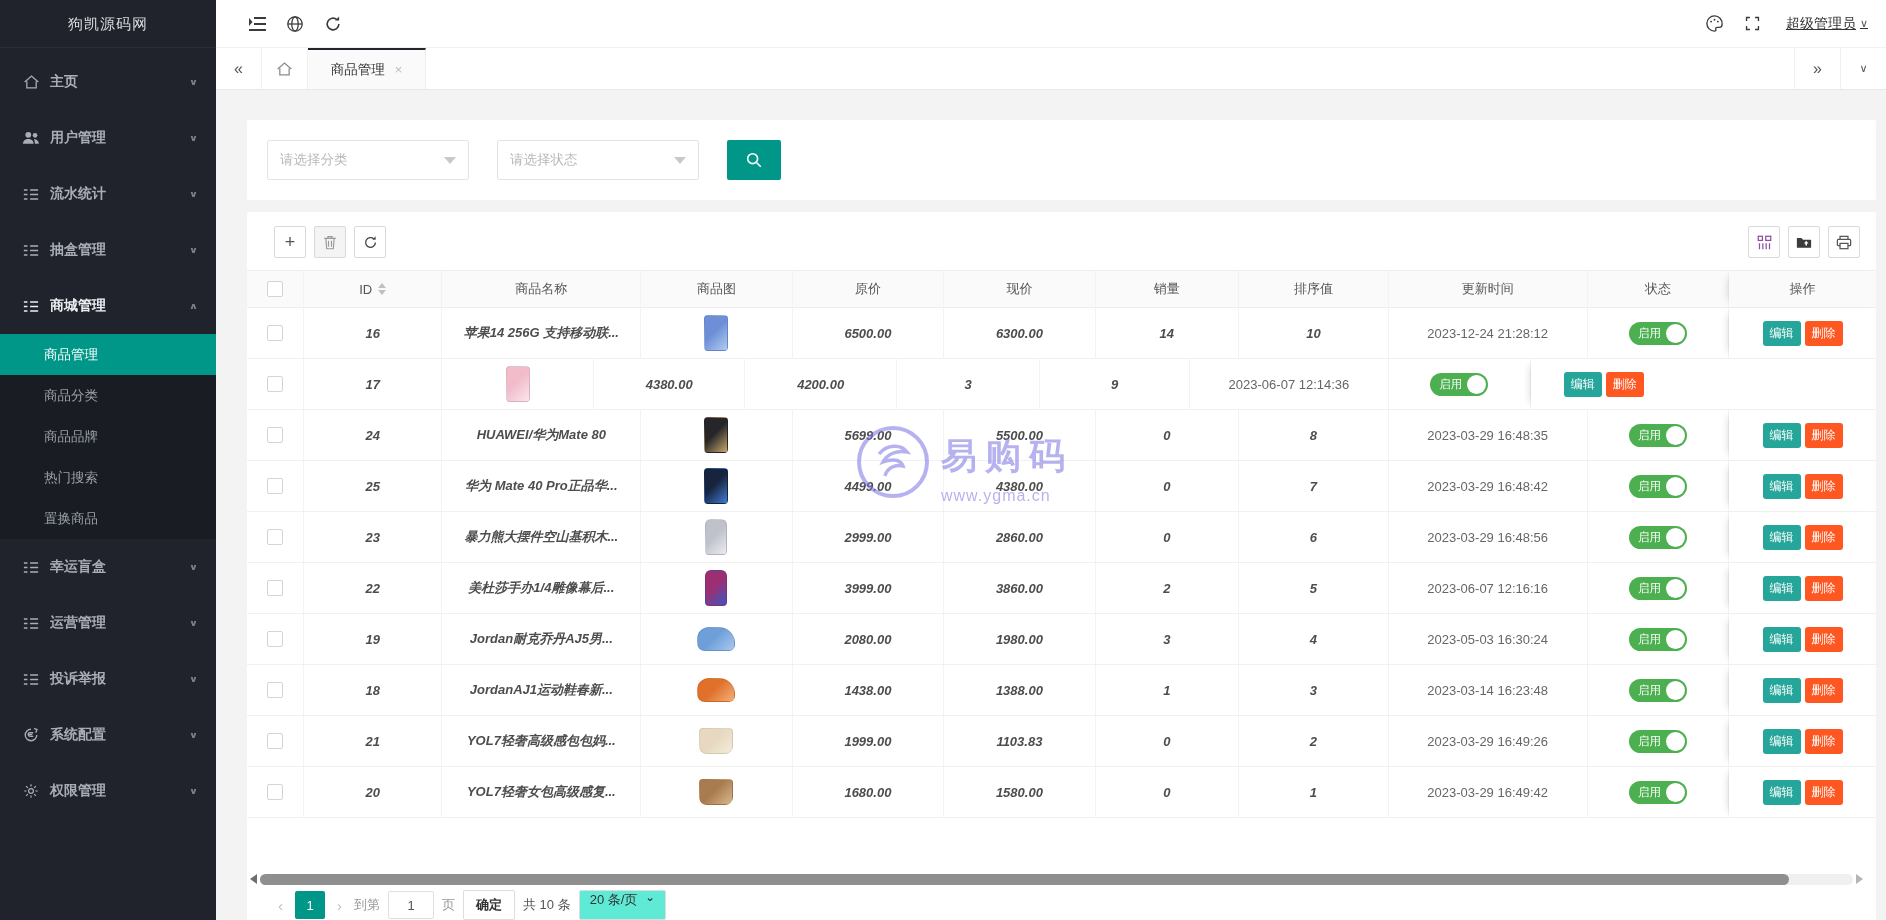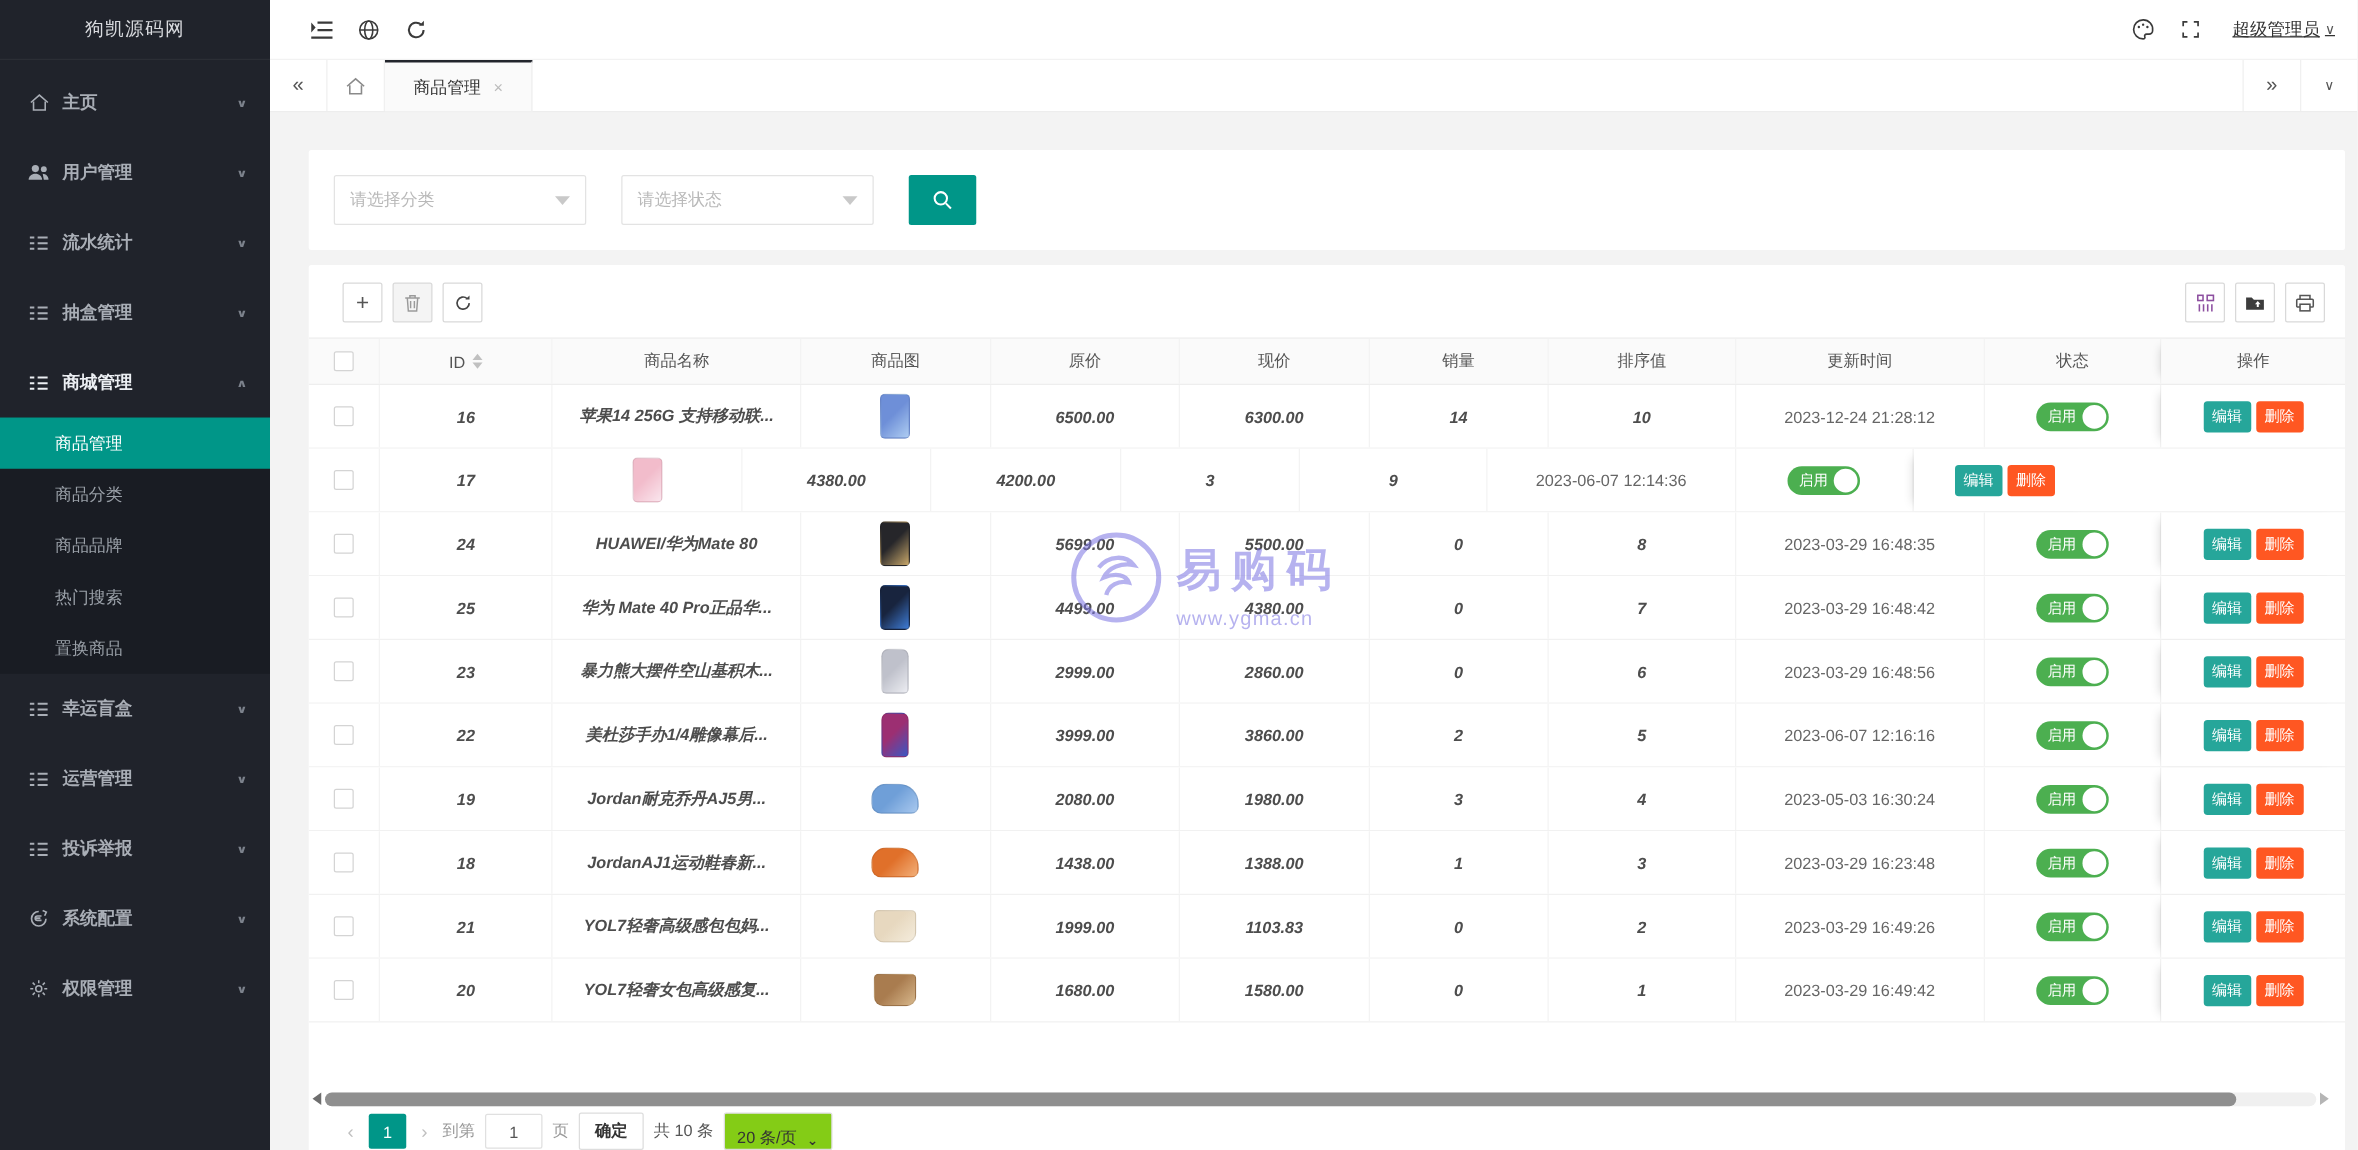--- a/index.html
+++ b/index.html
@@ -87,21 +87,21 @@
   .hs-right { border-left:7px solid #b5b5b5; }
   .hs-track { flex:1; height:11px; background:#f0f0f0; border-radius:6px; position:relative; }
   .hs-thumb { position:absolute; left:0; top:0; height:11px; width:96%; background:#8f8f8f; border-radius:6px; cursor:grab; }
 
   .pager { position:absolute; left:27px; bottom:0; height:38px; display:flex; align-items:center; gap:8px; font-size:13px; color:#999; }
   .pg-nav { color:#c0c0c0; font-size:15px; padding:0 4px; cursor:pointer; }
   .pg-num { min-width:30px; height:28px; background:#009688; color:#fff; border-radius:2px; display:flex; align-items:center; justify-content:center; font-size:13px; cursor:pointer; }
   .pg-input { width:46px; height:28px; border:1px solid #e0e0e0; border-radius:2px; text-align:center; font-size:13px; color:#555; font-family:inherit; }
   .pg-btn { height:30px; padding:0 12px; background:#fff; border:1px solid #ddd; border-radius:2px; font-size:13px; font-weight:700; color:#333; cursor:pointer; font-family:inherit; }
   .pg-total { color:#555; }
-  .pg-select { height:30px; border:1px solid #ddd; border-radius:2px; background:#84cc16; display:flex; align-items:flex-end; gap:8px; padding:0 10px; color:#333; cursor:pointer; }
+  .pg-select { height:30px; border:1px solid #ddd; border-radius:2px; background:#5eead4; display:flex; align-items:flex-start; gap:8px; padding:0 10px; color:#333; cursor:pointer; }
   .pg-select .vchev { font-size:11px; font-weight:700; }
   svg { display:block; }
 </style>
 </head>
 <body>
 
 <div class="app">
 
   <aside class="sidebar">
     <div class="logo">狗凯源码网</div>
@@ -586,21 +586,21 @@
                 </div>
                 <div class="t-cell num" style="width:8.5%">18</div>
                 <div class="t-cell pname" style="width:12.2%">JordanAJ1运动鞋春新...</div>
                 <div class="t-cell" style="width:9.3%">
                   <span class="prod shoe" style="background:linear-gradient(135deg,#e0702a 45%,#f3b07a)"></span>
                 </div>
                 <div class="t-cell num" style="width:9.3%">1438.00</div>
                 <div class="t-cell num" style="width:9.3%">1388.00</div>
                 <div class="t-cell num" style="width:8.8%">1</div>
                 <div class="t-cell num" style="width:9.2%">3</div>
-                <div class="t-cell tstamp" style="width:12.2%">2023-03-29 16:23:48</div>
+                <div class="t-cell tstamp" style="width:12.2%">2023-03-14 16:23:48</div>
                 <div class="t-cell" style="width:8.7%">
                   <span class="switch">
                     <span class="sw-label">启用</span>
                     <span class="sw-knob"></span>
                   </span>
                 </div>
                 <div class="t-cell fixed-col" style="width:9%">
                   <button class="act-btn act-edit">编辑</button>
                   <button class="act-btn act-del">删除</button>
                 </div>

